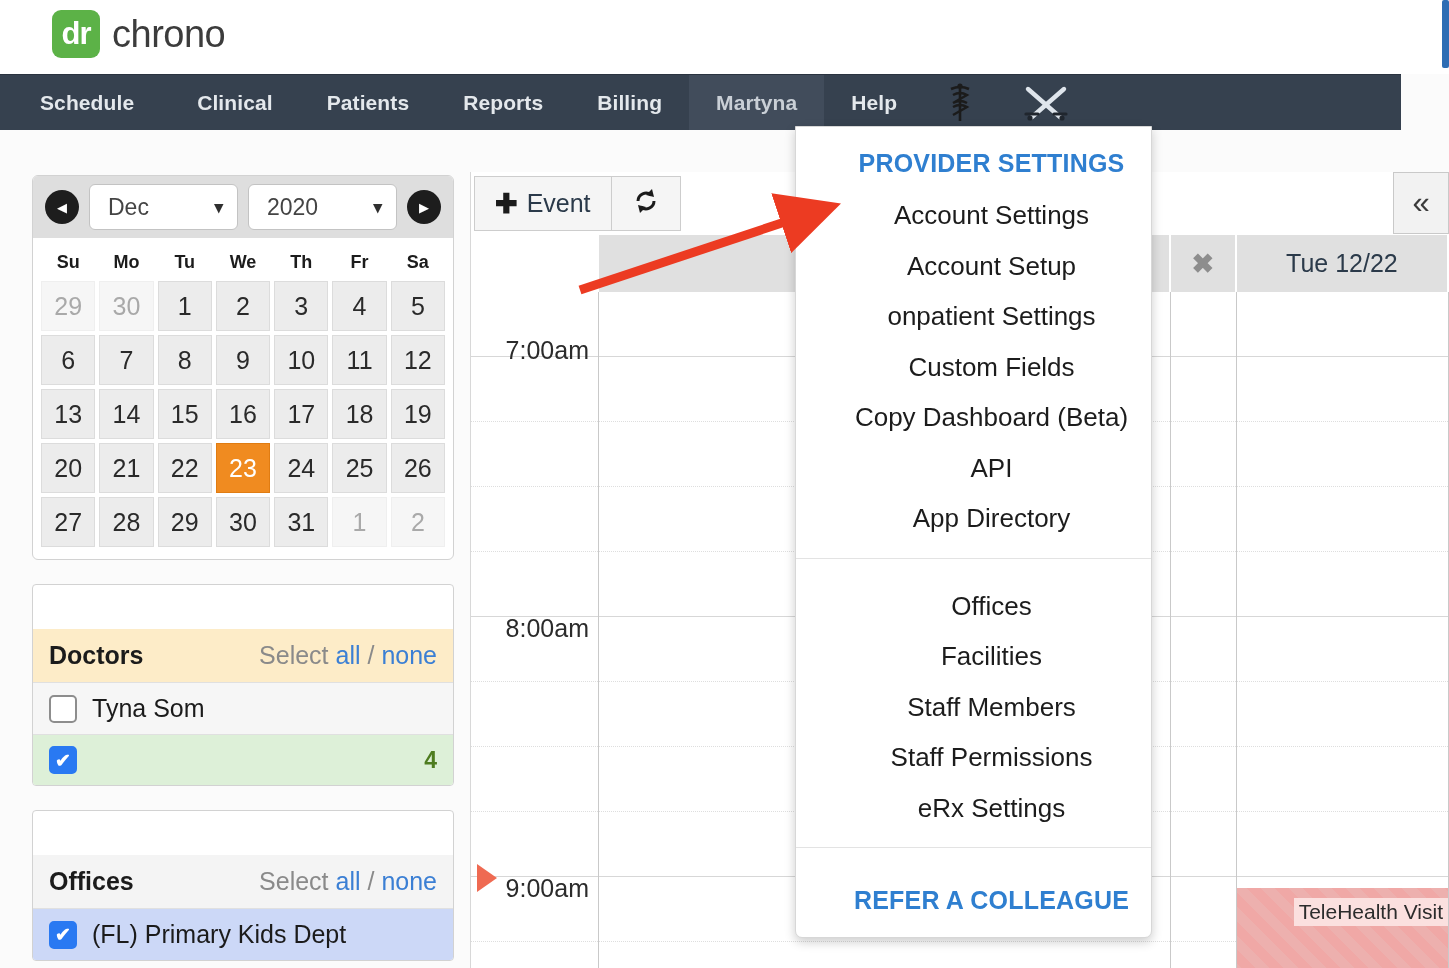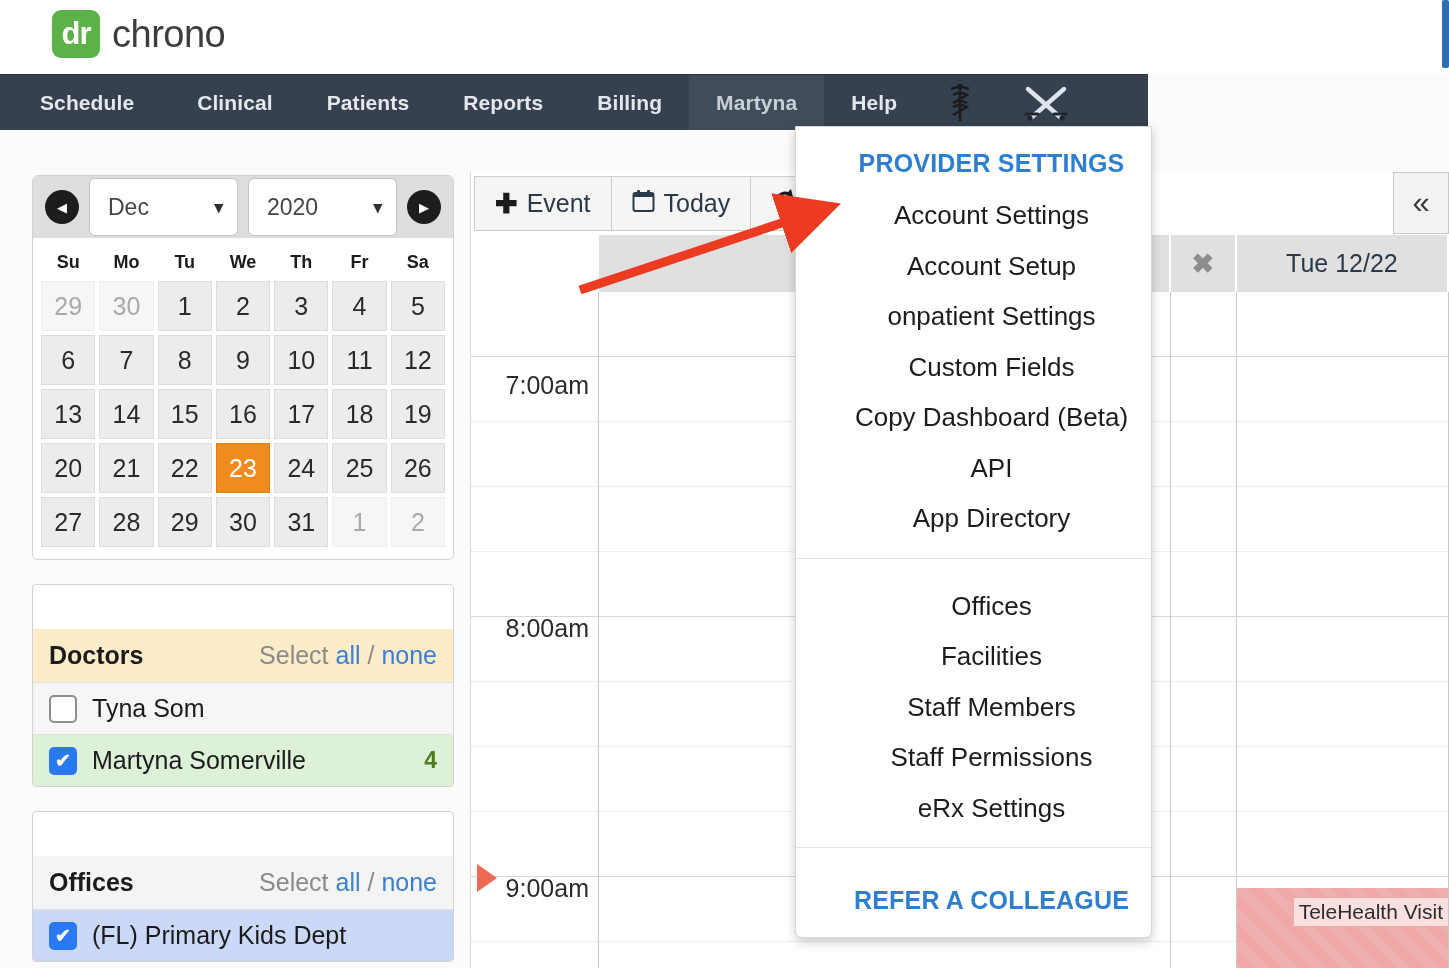--- a/index.html
+++ b/index.html
@@ -27,21 +27,21 @@
     margin-left:12px; font-size:38px; color:#3c3c3c; letter-spacing:-0.5px;
     font-weight:400; line-height:48px;
   }
   .blue-edge {
     position:absolute; right:0px; top:0px; width:7px; height:68px;
     background:#2e6db4; border-radius:2px;
   }
 
   
   .navbar {
-    position:absolute; left:0; top:74px; width:1148px; height:56px;
+    position:absolute; left:0; top:74px; width:1401px; height:56px;
     background:#36414f; display:flex; align-items:stretch;
     border-top:1px solid #2a3340;
   }
   .nav-item {
     display:flex; align-items:center; justify-content:center;
     padding:0 27px; color:#e4e8ec; font-size:21px; font-weight:bold;
     cursor:pointer; letter-spacing:0.1px;
   }
   .nav-item.first { padding-left:40px; padding-right:36px; }
   .nav-item.active { background:#414c5b; color:#c9cfd6; }
@@ -68,21 +68,21 @@
     background:#dedede; border-radius:5px 5px 0 0;
     display:flex; align-items:center; justify-content:center;
     gap:10px; height:62px; padding:0 12px;
   }
   .circ-btn {
     width:34px; height:34px; border-radius:50%; background:#1d1d1d;
     display:flex; align-items:center; justify-content:center;
     color:#fff; font-size:13px; cursor:pointer; flex:none;
   }
   .cal-select {
-    flex:1; height:58px; background:#fff; border:1px solid #c3c3c3;
+    flex:1; height:46px; background:#fff; border:1px solid #c3c3c3;
     border-radius:6px; display:flex; align-items:center;
     justify-content:space-between; padding:0 14px 0 18px;
     font-size:23px; color:#444; cursor:pointer;
   }
   .cal-select .chev { font-size:17px; color:#2f2f2f; font-weight:bold; }
   .dow-row {
     display:grid; grid-template-columns:repeat(7,1fr);
     padding:14px 6px 6px 6px;
   }
   .dow {
@@ -341,21 +341,20 @@
           <span class="title">Doctors</span>
           <span class="sel"><span>Select </span><a>all</a><span> / </span><a>none</a></span>
         </div>
         <div id="doctor-rows">
             <div class="list-row rowplain">
               <div class="cbox"></div>
               <span>Tyna Som</span>
             </div>
             <div class="list-row rowgreen">
               <div class="cbox on">✔</div>
-              <span>Martyna Somerville</span>
               <span class="cnt">4</span>
             </div>
           </div>
       </div>
 
       <div class="list-card">
         <div class="list-head offices">
           <span class="title">Offices</span>
           <span class="sel"><span>Select </span><a>all</a><span> / </span><a>none</a></span>
         </div>
@@ -371,31 +370,20 @@
     <div class="cal-pane">
 
       <div class="toolbar">
         <div class="tb-group">
           <div class="tb-btn">
             <span class="plus">✚</span>
             <span>Event</span>
           </div>
           <div class="tb-btn">
             <span>
-              <svg width="23" height="24" viewBox="0 0 23 24" aria-hidden="true">
-                <rect x="1.5" y="4" width="20" height="18" rx="2" fill="none" stroke="#2b3a4a" stroke-width="2"></rect>
-                <rect x="1.5" y="4" width="20" height="4" fill="#2b3a4a"></rect>
-                <rect x="5" y="1" width="3" height="5" rx="1" fill="#2b3a4a"></rect>
-                <rect x="15" y="1" width="3" height="5" rx="1" fill="#2b3a4a"></rect>
-              </svg>
-            </span>
-            <span>Today</span>
-          </div>
-          <div class="tb-btn">
-            <span>
               <svg width="28" height="28" viewBox="0 0 28 28" aria-hidden="true">
                 <path d="M6 14a8 8 0 0 1 13.2-6" fill="none" stroke="#1b1b1b" stroke-width="3"></path>
                 <path d="M22 14a8 8 0 0 1-13.2 6" fill="none" stroke="#1b1b1b" stroke-width="3"></path>
                 <polygon points="20,2 22,10 14,8" fill="#1b1b1b"></polygon>
                 <polygon points="8,26 6,18 14,20" fill="#1b1b1b"></polygon>
               </svg>
             </span>
           </div>
         </div>
         <div class="tb-back">«</div>
@@ -414,21 +402,21 @@
             <div class="slot-q" style="height: 65px; border-bottom: 1px dotted rgb(222, 222, 222);"></div>
             <div class="slot-q" style="height: 65px; border-bottom: 1px dotted rgb(222, 222, 222);"></div>
             <div class="slot-q" style="height: 65px; border-bottom: 1px dotted rgb(222, 222, 222);"></div>
             <div class="slot-h" style="height: 65px; border-bottom: 1px solid rgb(215, 215, 215);"></div>
             <div class="slot-q" style="height: 65px; border-bottom: 1px dotted rgb(222, 222, 222);"></div>
             <div class="slot-q" style="height: 65px; border-bottom: 1px dotted rgb(222, 222, 222);"></div>
             <div class="slot-q" style="height: 65px; border-bottom: 1px dotted rgb(222, 222, 222);"></div>
             <div class="slot-h" style="height: 65px; border-bottom: 1px solid rgb(215, 215, 215);"></div>
             <div class="slot-q" style="height: 65px; border-bottom: 1px dotted rgb(222, 222, 222);"></div>
             <div class="slot-q" style="height: 65px; border-bottom: 1px dotted rgb(222, 222, 222);"></div>
-            <div class="hr-label" style="top: 81px;">7:00am</div>
+            <div class="hr-label" style="top: 46px;">7:00am</div>
             <div class="hr-label" style="top: 324px;">8:00am</div>
             <div class="hr-label" style="top: 584px;">9:00am</div>
             <div class="now-tri" style="top: 572px;"></div>
           </div>
         <div class="day-col" id="col-sun" style="flex:1 1 620px">
             <div class="slot-h" style="height: 65px; border-bottom: 1px solid rgb(215, 215, 215);"></div>
             <div class="slot-q" style="height: 65px; border-bottom: 1px dotted rgb(222, 222, 222);"></div>
             <div class="slot-q" style="height: 65px; border-bottom: 1px dotted rgb(222, 222, 222);"></div>
             <div class="slot-q" style="height: 65px; border-bottom: 1px dotted rgb(222, 222, 222);"></div>
             <div class="slot-h" style="height: 65px; border-bottom: 1px solid rgb(215, 215, 215);"></div>

